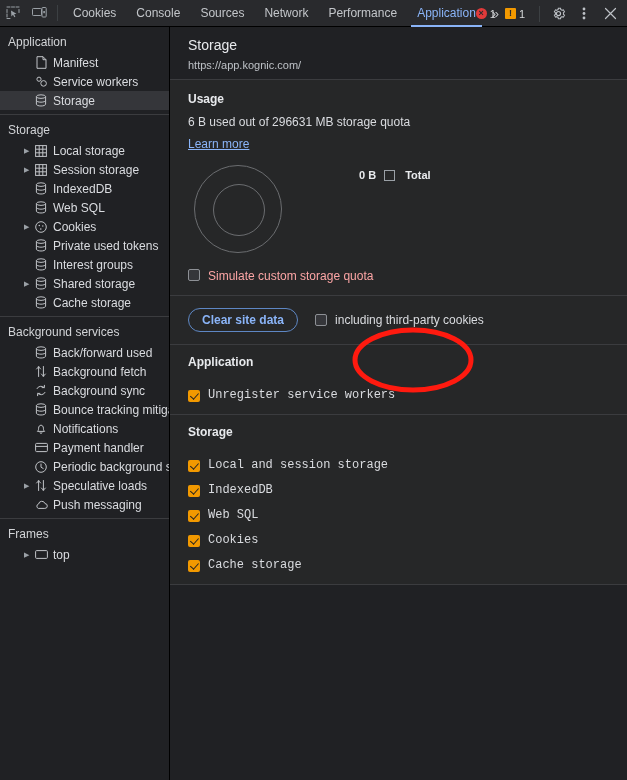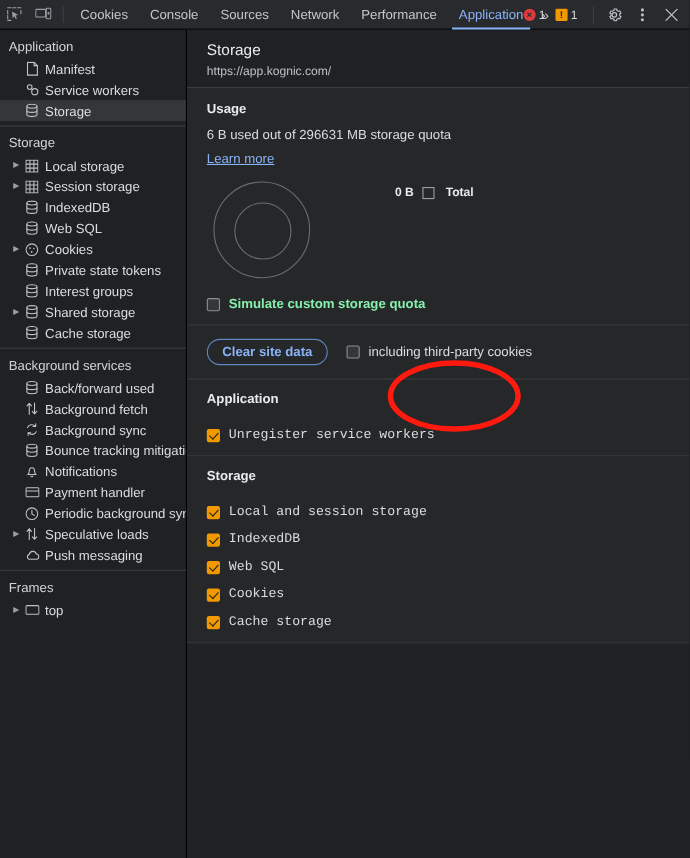--- a/index.html
+++ b/index.html
@@ -136,21 +136,21 @@
   }
   .sec-div {
     height: 1px;
     background: #3b3c3f;
     margin: 4px 0 0 0;
   }
   .nav-item {
     display: flex;
     align-items: center;
     height: 19px;
-    padding-left: 12px;
+    padding-left: 24px;
     font-size: 12px;
     color: #dadce0;
     white-space: nowrap;
   }
   .nav-item.selected {
     background: #35363a;
   }
   .arrow {
     width: 10px;
     flex: 0 0 10px;
@@ -251,25 +251,24 @@
   .legend .val { margin-right: 8px; }
   .legend .swatch {
     width: 11px; height: 11px;
     border: 1px solid #9aa0a6;
     box-sizing: border-box;
     margin-right: 10px;
     background: transparent;
   }
   .cb-row {
     display: flex;
-    align-items: flex-end;
-    font-size: 12px;
-    color: #86efac;
+    align-items: flex-start;
+    font-size: 12px;
+    color: #fca5a5;
     margin-top: 6px;
-    font-weight: bold;
   }
   .cb {
     width: 12px; height: 12px;
     box-sizing: border-box;
     margin-right: 8px;
     flex: 0 0 12px;
     border-radius: 2px;
   }
   .cb.off {
     border: 1px solid #8d9095;
@@ -511,21 +510,21 @@
     </div>
     <div class="nav-item">
       <span class="arrow empty">▶</span>
       <span class="nav-icon">
         <svg width="12" height="13" viewBox="0 0 12 13">
             <ellipse cx="6" cy="2.6" rx="4.6" ry="1.8" fill="none" stroke="#c0c3c7"></ellipse>
             <path d="M1.4 2.6v7.6c0 1 2.1 1.8 4.6 1.8s4.6-.8 4.6-1.8V2.6" fill="none" stroke="#c0c3c7"></path>
             <path d="M1.4 6.4c0 1 2.1 1.8 4.6 1.8s4.6-.8 4.6-1.8" fill="none" stroke="#c0c3c7"></path>
           </svg>
       </span>
-      <span class="nav-label">Private state tokens</span>
+      <span class="nav-label">Private used tokens</span>
     </div>
     <div class="nav-item">
       <span class="arrow empty">▶</span>
       <span class="nav-icon">
         <svg width="12" height="13" viewBox="0 0 12 13">
             <ellipse cx="6" cy="2.6" rx="4.6" ry="1.8" fill="none" stroke="#c0c3c7"></ellipse>
             <path d="M1.4 2.6v7.6c0 1 2.1 1.8 4.6 1.8s4.6-.8 4.6-1.8V2.6" fill="none" stroke="#c0c3c7"></path>
             <path d="M1.4 6.4c0 1 2.1 1.8 4.6 1.8s4.6-.8 4.6-1.8" fill="none" stroke="#c0c3c7"></path>
           </svg>
       </span>

